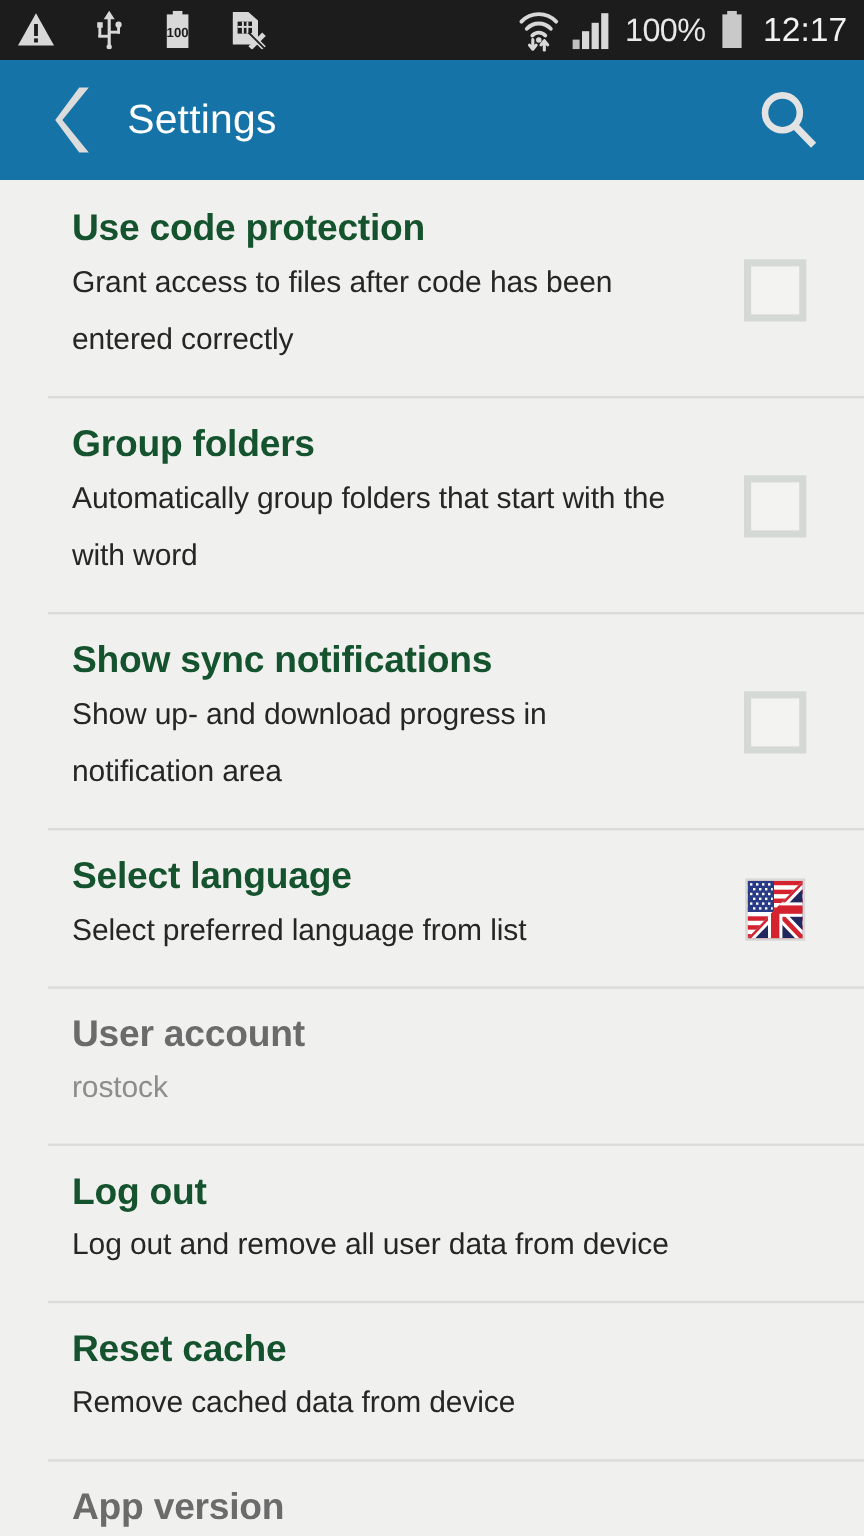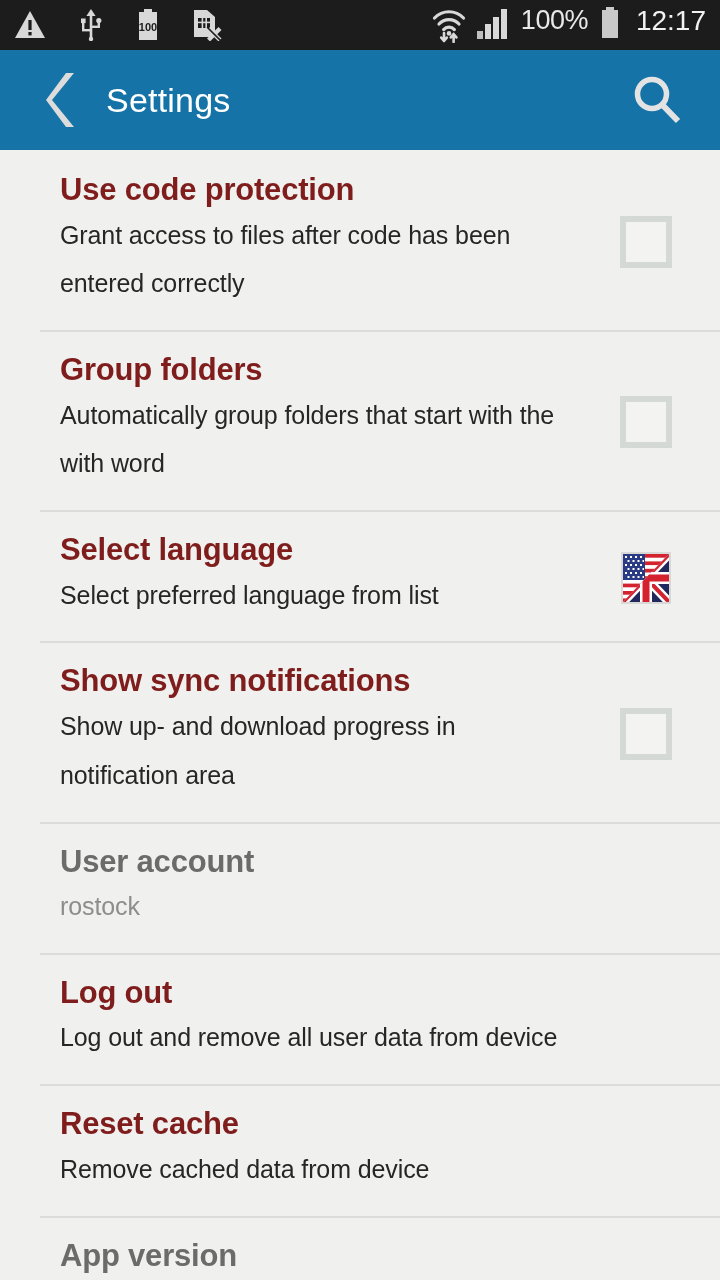--- a/index.html
+++ b/index.html
@@ -26,20 +26,21 @@
     padding: 0 14px 0 14px;
   }
   .sb-left {
     display: flex;
     align-items: center;
     gap: 32px;
   }
   .sb-right {
     margin-left: auto;
     display: flex;
+    align-items: center;
     gap: 10px;
   }
   .sb-icon { display: block; }
   .sb-battpct {
     color: #e8e8e8;
     font-size: 27px;
     letter-spacing: -0.5px;
     line-height: 1;
   }
   .sb-clock {
@@ -105,21 +106,21 @@
     background: #dcdcda;
   }
   .row-text {
     flex: 1 1 auto;
     min-width: 0;
     padding-right: 10px;
   }
   .row-title {
     font-size: 31px;
     font-weight: 700;
-    color: #7f1d1d;
+    color: #14532d;
     line-height: 1.18;
     letter-spacing: -0.2px;
   }
   .row-sub {
     font-size: 25px;
     font-weight: 400;
     color: #262626;
     line-height: 1.95;
     letter-spacing: -0.1px;
     margin-top: 2px;
@@ -256,20 +257,30 @@
     </div>
     <div class="row-acc">
       <div class="checkbox"></div>
     </div>
   </div>
 
   <div class="row">
     <div class="row-text">
       <div class="row-title">Group folders</div>
       <div class="row-sub sub-wide">Automatically group folders that start with the with word</div>
+    </div>
+    <div class="row-acc">
+      <div class="checkbox"></div>
+    </div>
+  </div>
+
+  <div class="row">
+    <div class="row-text">
+      <div class="row-title">Show sync notifications</div>
+      <div class="row-sub">Show up- and download progress in notification area</div>
     </div>
     <div class="row-acc">
       <div class="checkbox"></div>
     </div>
   </div>
 
   <div class="row">
     <div class="row-text">
       <div class="row-title">Select language</div>
       <div class="row-sub">Select preferred language from list</div>
@@ -328,30 +339,20 @@
           <defs>
             <clipPath id="ukhalf">
               <polygon points="0,48 46,48 46,0"></polygon>
             </clipPath>
           </defs>
         </svg>
       </div>
     </div>
   </div>
 
-  <div class="row">
-    <div class="row-text">
-      <div class="row-title">Show sync notifications</div>
-      <div class="row-sub">Show up- and download progress in notification area</div>
-    </div>
-    <div class="row-acc">
-      <div class="checkbox"></div>
-    </div>
-  </div>
-
   <div class="row disabled">
     <div class="row-text">
       <div class="row-title">User account</div>
       <div class="row-sub">rostock</div>
     </div>
   </div>
 
   <div class="row">
     <div class="row-text">
       <div class="row-title">Log out</div>

